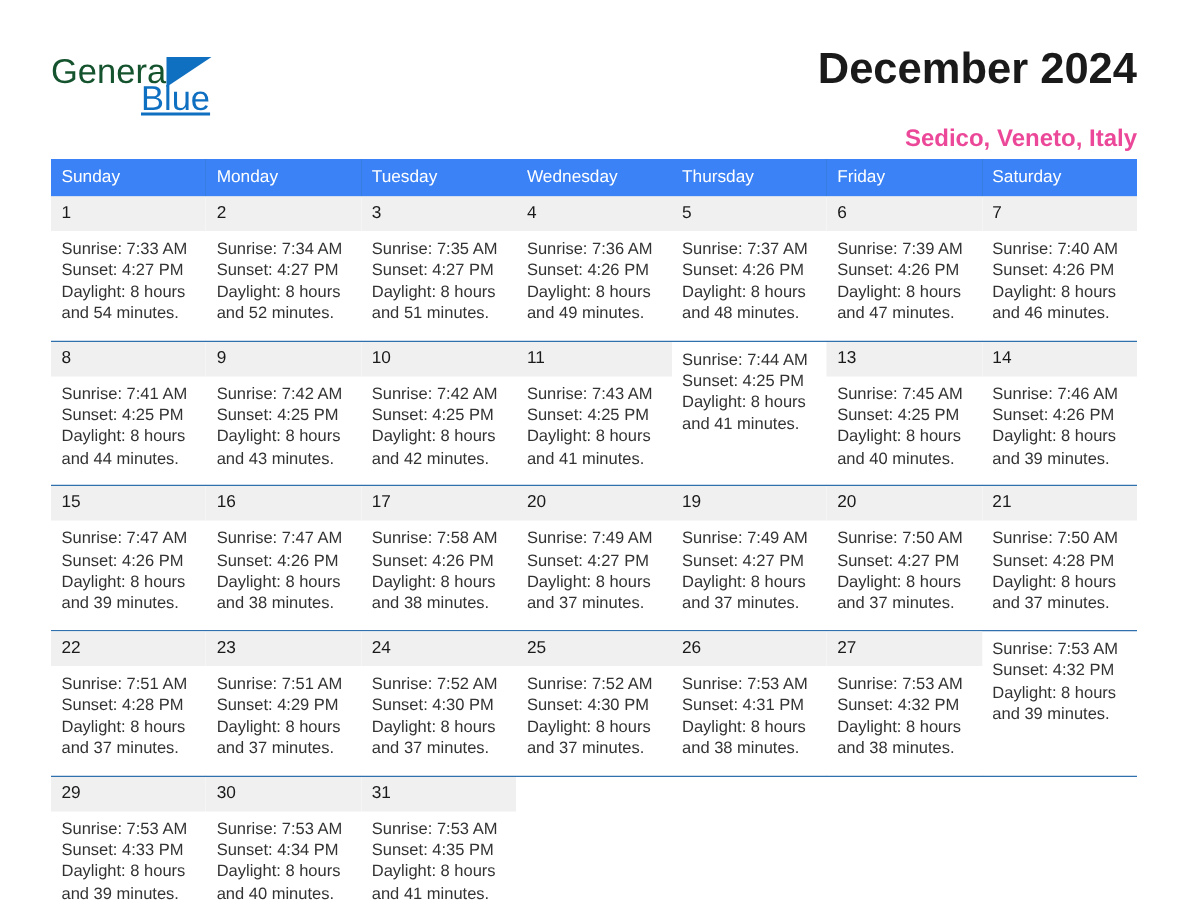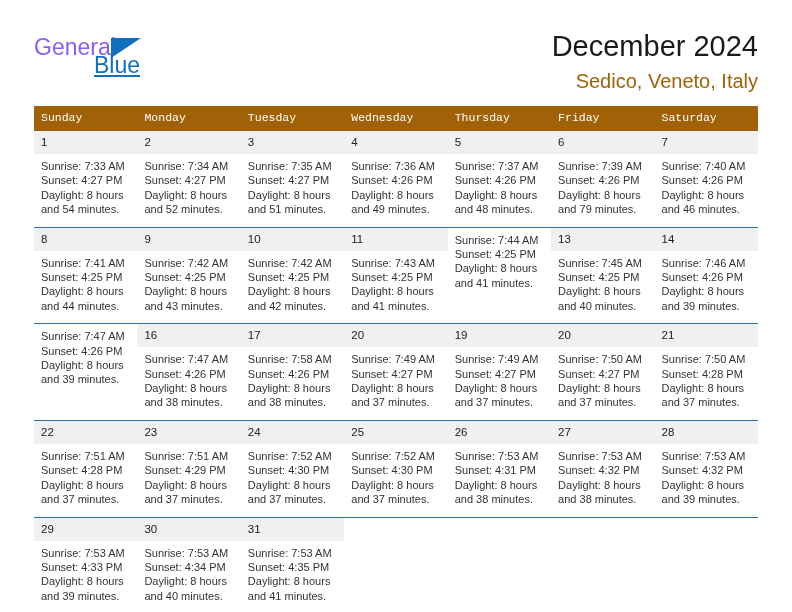--- a/index.html
+++ b/index.html
@@ -35,21 +35,21 @@
     top: 6px;
     width: 230px;
     height: 56px;
   }
   .brand-general {
     position: absolute;
     left: 0;
     top: 0;
     font-size: 23px;
     letter-spacing: 0px;
-    color: #8b5cf6;
+    color: #14532d;
     line-height: 26px;
   }
   .brand-tri {
     position: absolute;
     left: 77px;
     top: 4px;
     width: 0;
     height: 0;
     border-left: 30px solid #0f6fc0;
     border-bottom: 20px solid transparent;
@@ -61,57 +61,57 @@
     font-size: 23px;
     color: #0f6fc0;
     line-height: 26px;
     text-decoration: underline;
   }
   .title-wrap {
     position: absolute;
     right: 0;
     top: 0;
     text-align: right;
+    font-weight: bold;
   }
   .cal-title {
     font-size: 29px;
     color: #1a1a1a;
     line-height: 36px;
     white-space: nowrap;
   }
   .cal-subtitle {
-    font-size: 20px;
-    color: #a16207;
+    font-size: 16px;
+    color: #ec4899;
     line-height: 22px;
-    margin-top: 6px;
+    margin-top: 18px;
     white-space: nowrap;
   }
 
   
   .calendar {
     position: absolute;
     left: 34px;
     top: 106px;
     width: 724px;
   }
   .dow-row {
     display: flex;
     background: #3575б;
     background: #34709f;
   }
   .dow-cell {
     flex: 1 1 0;
     min-width: 0;
-    background: #a16207;
+    background: #3b82f6;
     color: #ffffff;
     font-size: 11.5px;
     line-height: 14px;
     padding: 5px 0 6px 7px;
     box-sizing: border-box;
-    font-family: Liberation Mono, monospace;
   }
   .week-row {
     display: flex;
     border-top: 1.5px solid #3071ad;
   }
   .week-row.first {
     border-top: none;
   }
   .day-cell {
     flex: 1 1 0;
@@ -214,21 +214,21 @@
               <div>Daylight: 8 hours</div>
               <div>and 48 minutes.</div>
             </div>
           </div>
           <div class="day-cell">
             <div class="day-num">6</div>
             <div class="day-body">
               <div>Sunrise: 7:39 AM</div>
               <div>Sunset: 4:26 PM</div>
               <div>Daylight: 8 hours</div>
-              <div>and 79 minutes.</div>
+              <div>and 47 minutes.</div>
             </div>
           </div>
           <div class="day-cell">
             <div class="day-num">7</div>
             <div class="day-body">
               <div>Sunrise: 7:40 AM</div>
               <div>Sunset: 4:26 PM</div>
               <div>Daylight: 8 hours</div>
               <div>and 46 minutes.</div>
             </div>
@@ -293,20 +293,21 @@
             <div class="day-body">
               <div>Sunrise: 7:46 AM</div>
               <div>Sunset: 4:26 PM</div>
               <div>Daylight: 8 hours</div>
               <div>and 39 minutes.</div>
             </div>
           </div>
         </div>
         <div class="week-row">
           <div class="day-cell">
+            <div class="day-num">15</div>
             <div class="day-body">
               <div>Sunrise: 7:47 AM</div>
               <div>Sunset: 4:26 PM</div>
               <div>Daylight: 8 hours</div>
               <div>and 39 minutes.</div>
             </div>
           </div>
           <div class="day-cell">
             <div class="day-num">16</div>
             <div class="day-body">
@@ -411,21 +412,20 @@
           <div class="day-cell">
             <div class="day-num">27</div>
             <div class="day-body">
               <div>Sunrise: 7:53 AM</div>
               <div>Sunset: 4:32 PM</div>
               <div>Daylight: 8 hours</div>
               <div>and 38 minutes.</div>
             </div>
           </div>
           <div class="day-cell">
-            <div class="day-num">28</div>
             <div class="day-body">
               <div>Sunrise: 7:53 AM</div>
               <div>Sunset: 4:32 PM</div>
               <div>Daylight: 8 hours</div>
               <div>and 39 minutes.</div>
             </div>
           </div>
         </div>
         <div class="week-row">
           <div class="day-cell">

